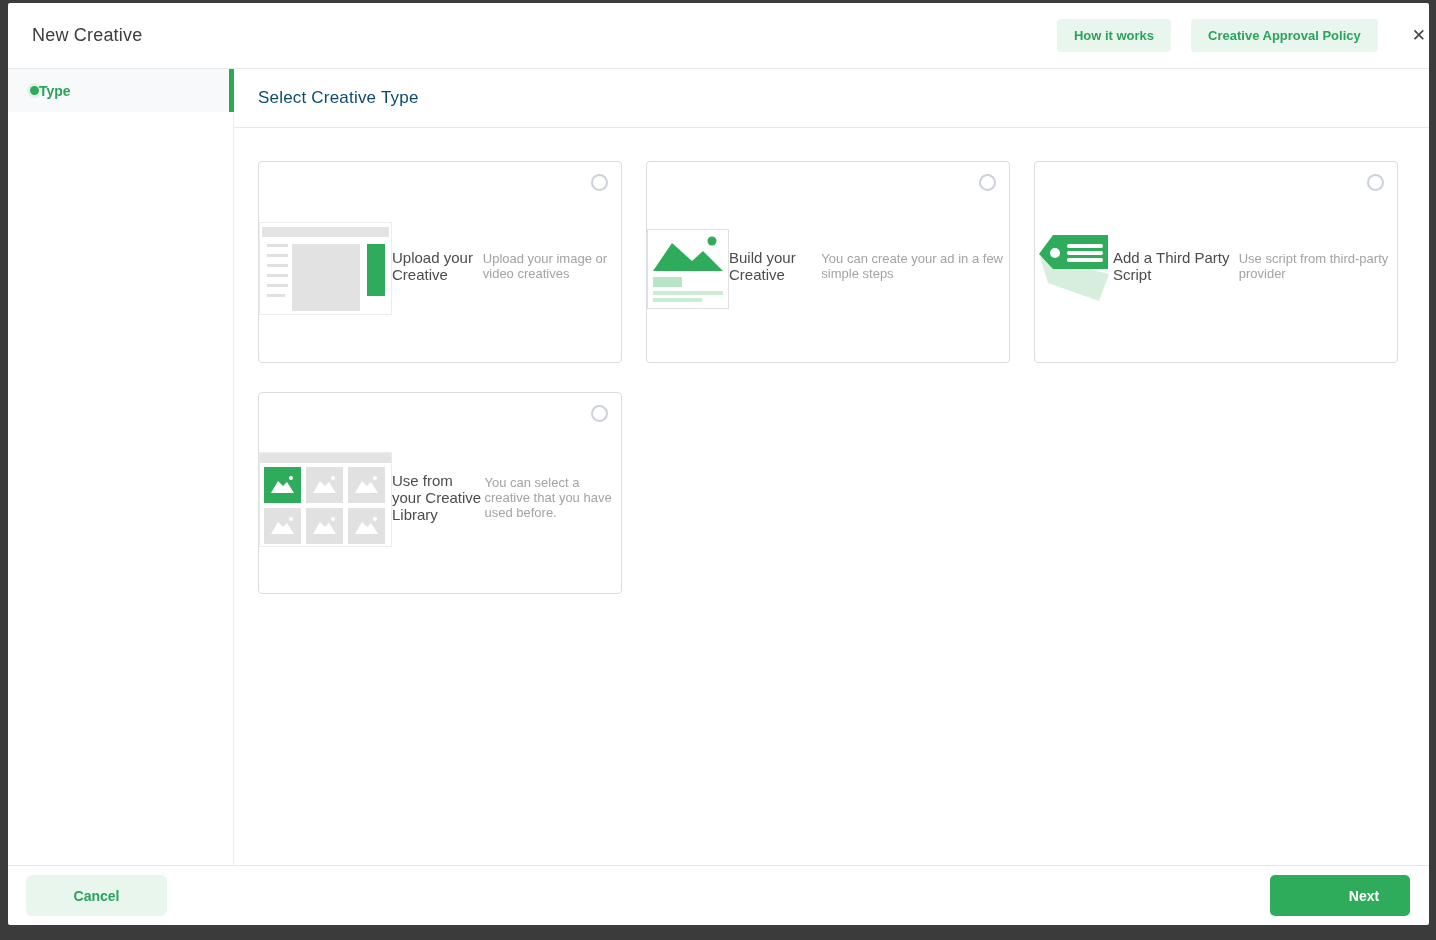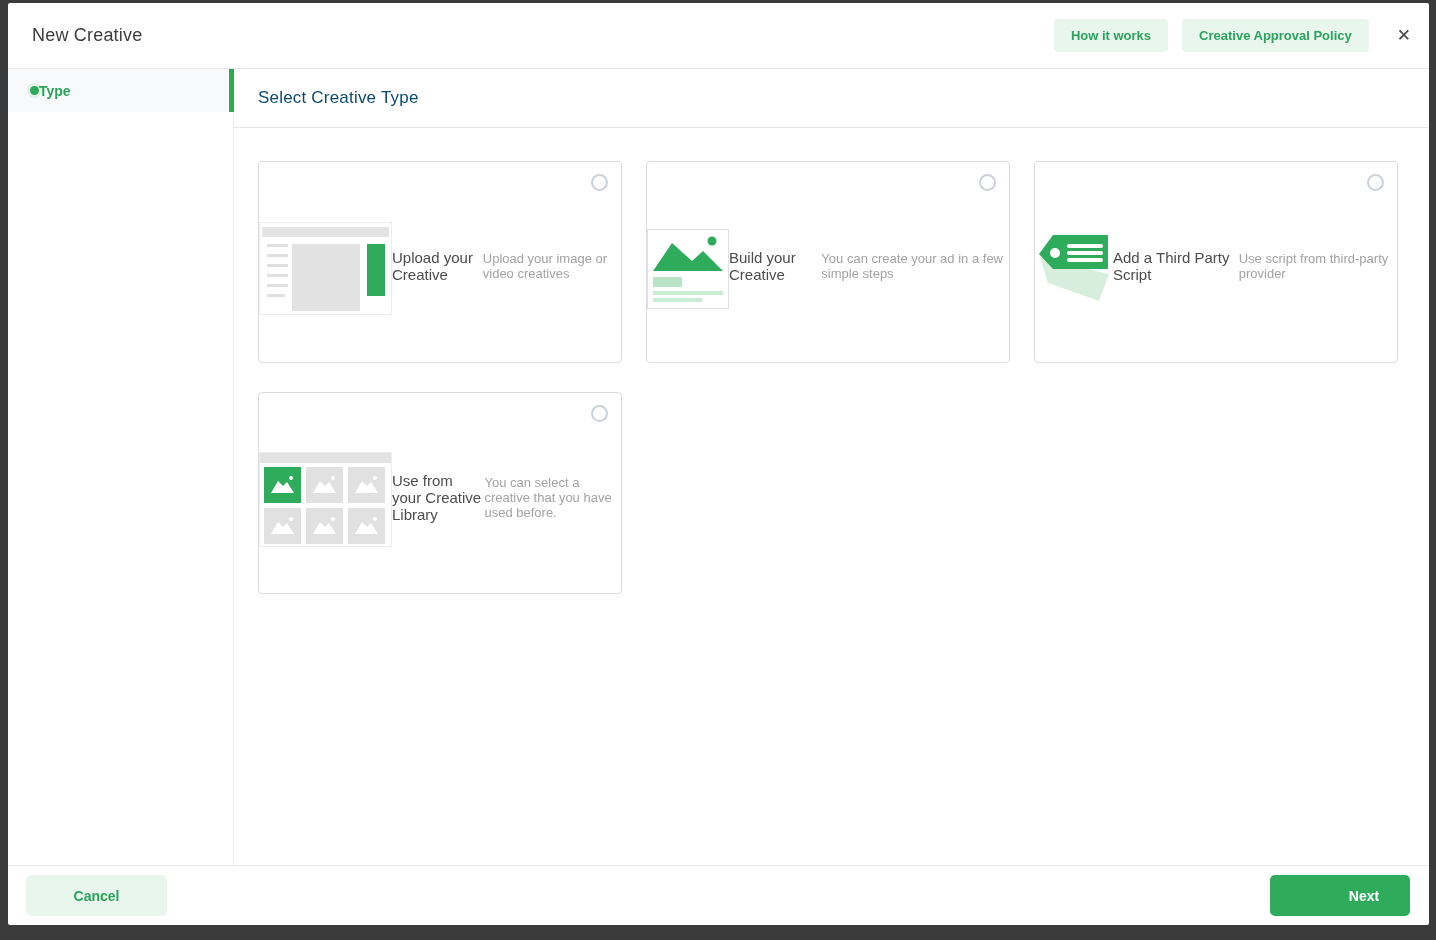--- a/index.html
+++ b/index.html
@@ -14,24 +14,24 @@
     position:absolute; left:8px; top:3px;
     width:1421px; height:922px;
     background:#ffffff; border-radius:2px;
     display:flex; flex-direction:column;
   }
   
   .modal-header {
     height:66px; flex:0 0 66px;
     border-bottom:1px solid #e7e7e7;
     display:flex; align-items:center;
-    padding:0 18px 0 24px;
+    padding:0 3px 0 24px;
   }
   .modal-title { font-size:18px; color:#3d3d3d; font-weight:400; letter-spacing:.2px; }
-  .header-actions { margin-left:auto; display:flex; align-items:center; gap:14px; }
+  .header-actions { margin-left:auto; display:flex; align-items:center; gap:20px; }
   .ghost-btn {
     background:#e9f6ee; color:#2ba35c;
     font-family:inherit; font-weight:700; font-size:13px;
     border:none; border-radius:4px;
     padding:9px 17px; cursor:pointer; white-space:nowrap;
   }
   .close-x {
     font-size:17px; font-weight:900; color:#474747;
     margin-left:14px; cursor:pointer; line-height:1;
   }

